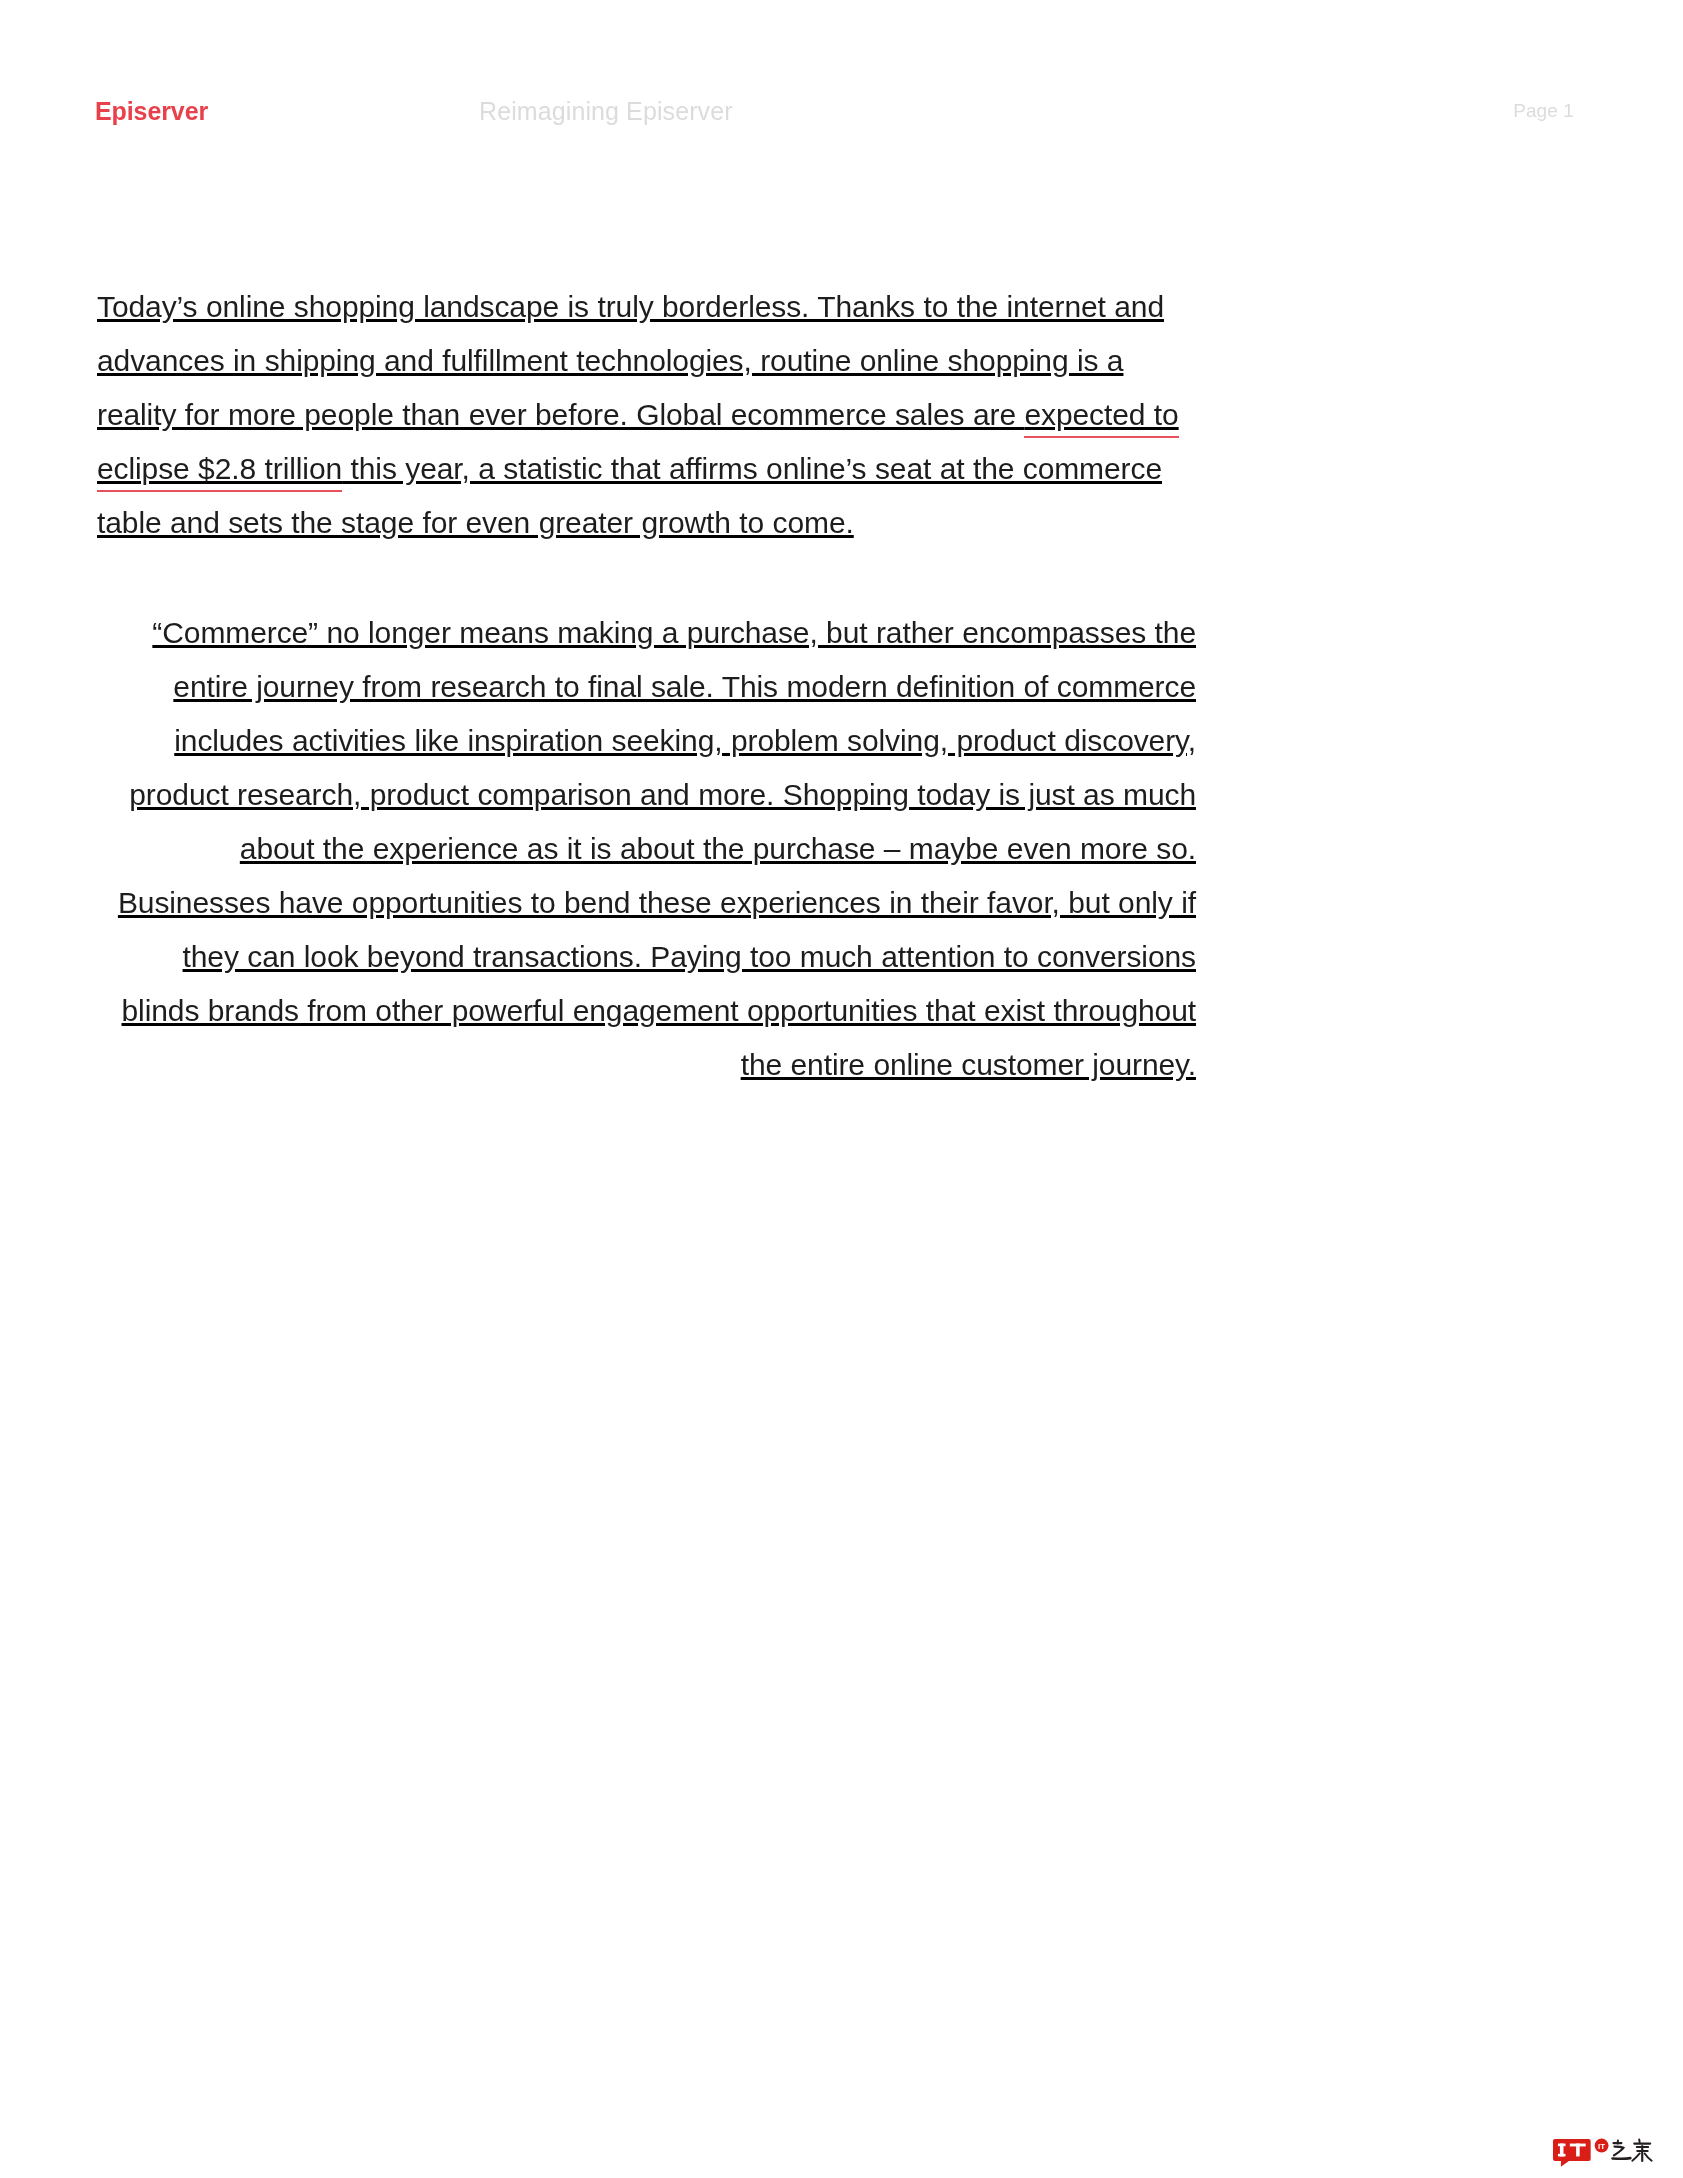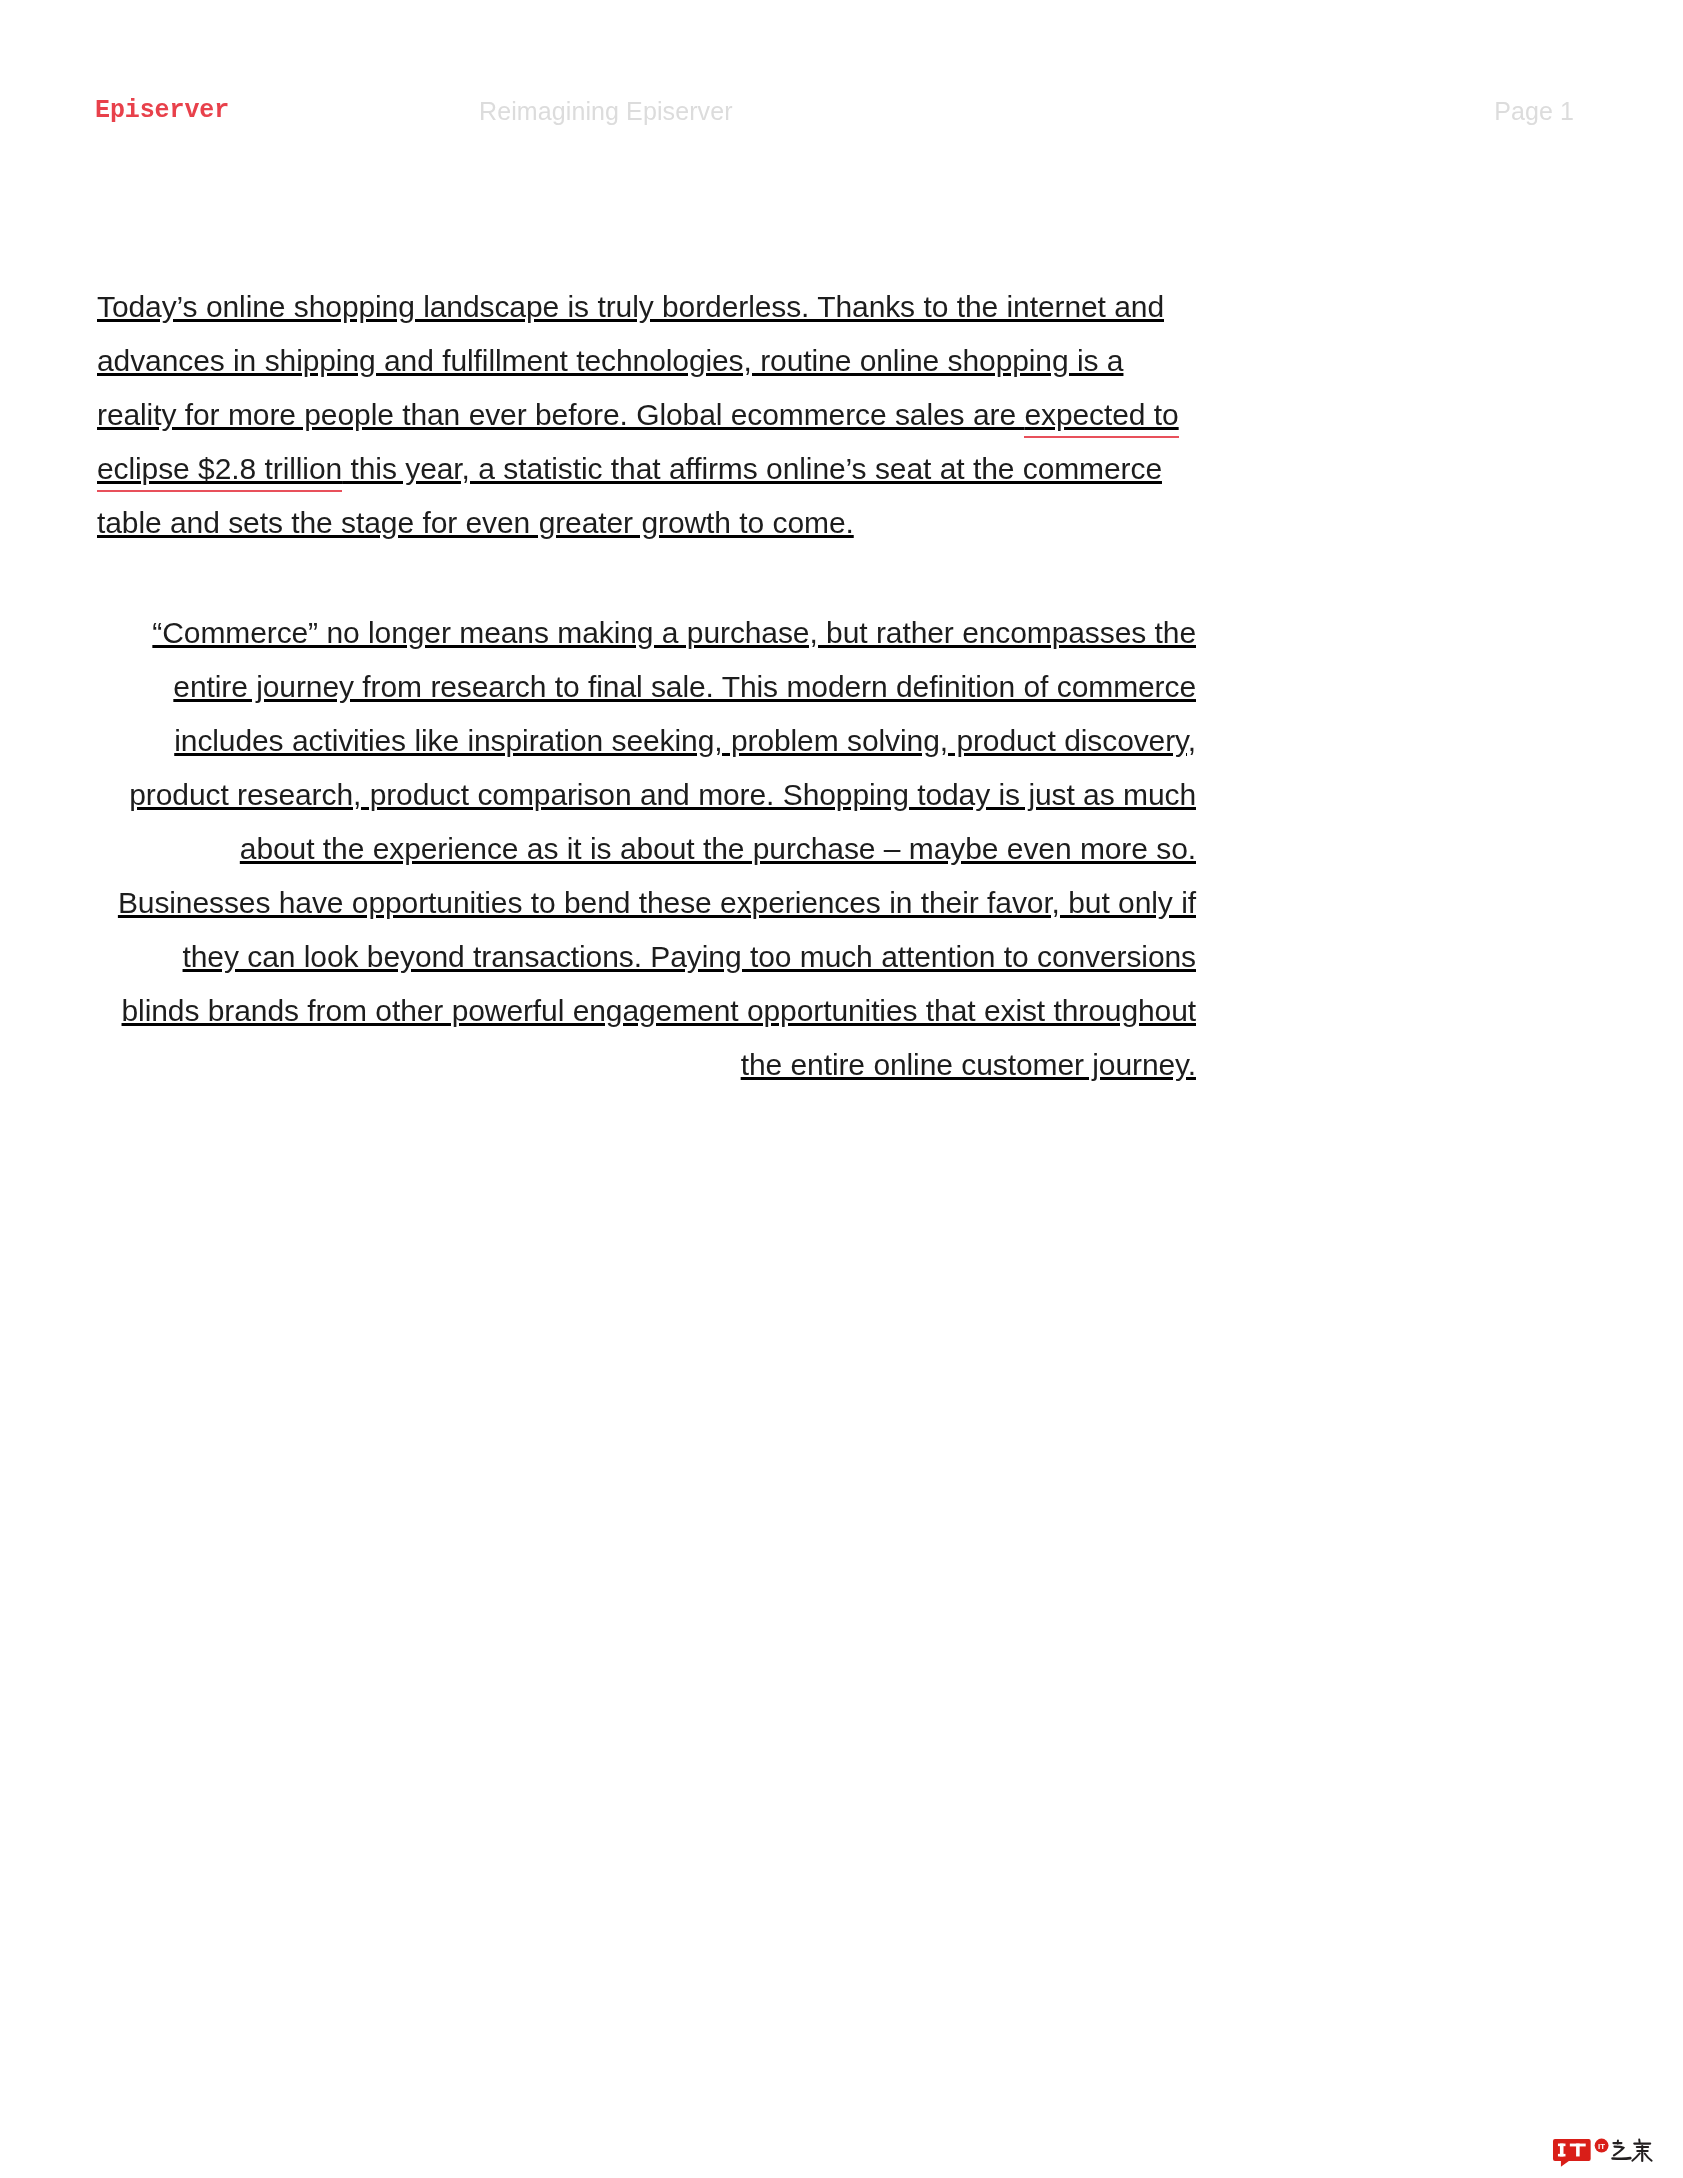--- a/index.html
+++ b/index.html
@@ -35,40 +35,39 @@
   .header-brand {
     position: absolute;
     left: 95px;
     top: 0;
     font-size: 25px;
     font-weight: 700;
     letter-spacing: -0.1px;
     color: #e8414b;
     line-height: 34px;
     white-space: nowrap;
-    font-family: Liberation Mono, monospace;
   }
 
   .header-doc-title {
     position: absolute;
     left: 479px;
     top: 0;
     font-size: 25px;
     font-weight: 400;
     color: #dcdcdc;
     line-height: 34px;
     letter-spacing: 0.1px;
     white-space: nowrap;
   }
 
   .header-page-number {
     position: absolute;
     right: 109px;
     top: 0;
-    font-size: 25px;
+    font-size: 19px;
     font-weight: 400;
     color: #dcdcdc;
     line-height: 34px;
     letter-spacing: 0.1px;
     white-space: nowrap;
     text-align: right;
   }
 
   
   .content {

